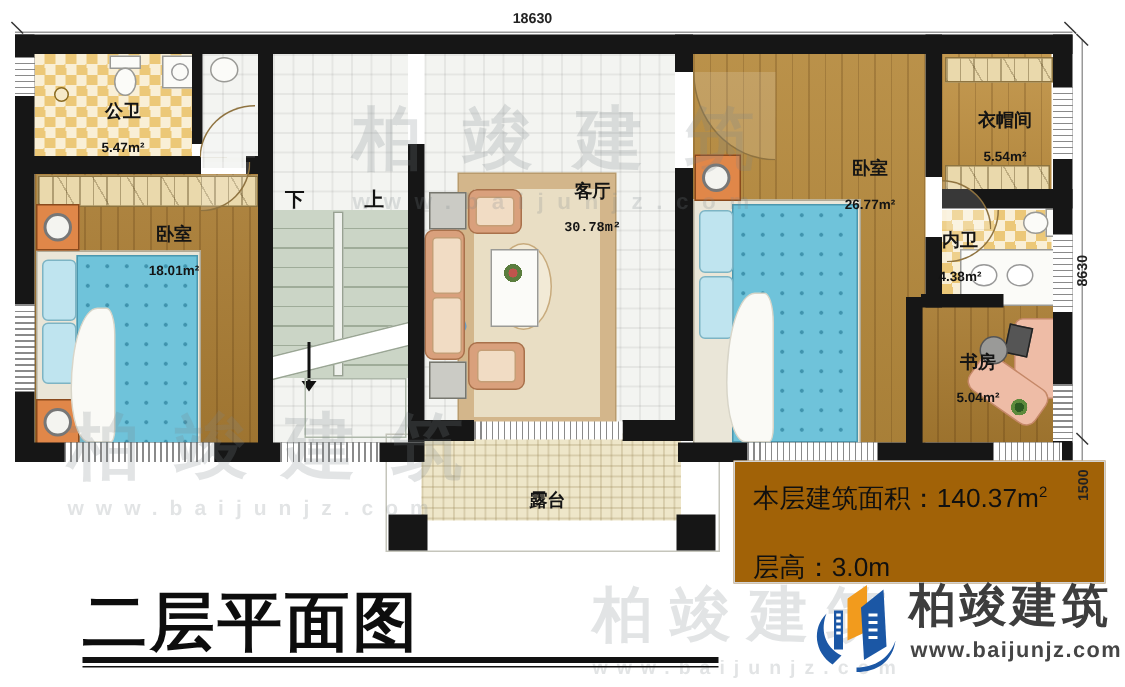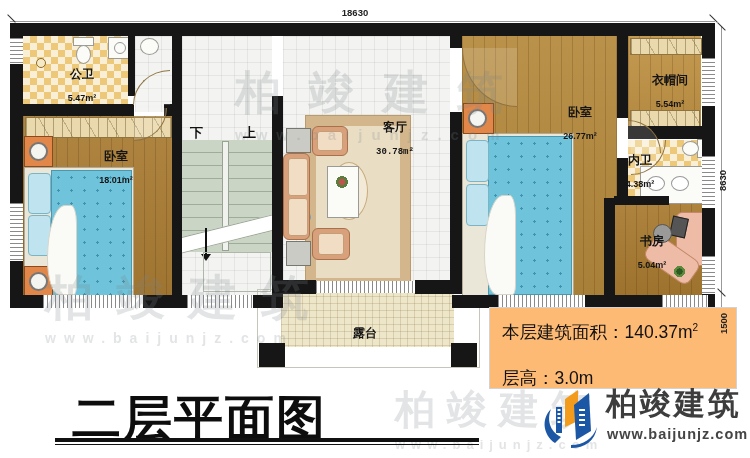--- a/index.html
+++ b/index.html
@@ -29,25 +29,25 @@
   .room-label{position:absolute;z-index:45;text-align:center;color:#141414;width:64px;}
   .room-name{font-weight:bold;font-size:12px;line-height:13px;}
   .room-area{font-weight:bold;font-size:9px;line-height:10px;margin-top:12px;}
   .dim{position:absolute;z-index:45;font-size:9.5px;font-weight:bold;color:#222;}
   .dimline{position:absolute;background:#999;z-index:5;}
   .tick{position:absolute;width:11px;height:1px;background:#333;transform:rotate(45deg);z-index:6;}
   .stair-word{position:absolute;z-index:45;font-size:13px;font-weight:bold;color:#111;}
   .wm{position:absolute;z-index:40;color:rgba(125,130,138,.22);pointer-events:none;white-space:nowrap;}
   .wm .wm-brand{font-weight:bold;}
   .wm .wm-url{font-weight:bold;}
-  .info-panel{position:absolute;left:489px;top:307px;width:246px;height:80px;background:#fdba74;border:1px solid #d2d2d2;z-index:44;}
+  .info-panel{position:absolute;left:489px;top:307px;width:246px;height:80px;background:#a16207;border:1px solid #d2d2d2;z-index:44;}
   .info-line{position:absolute;left:12px;color:#101010;font-size:17.5px;white-space:nowrap;}
   .info-line sup{font-size:10px;}
   .title-block{position:absolute;z-index:50;color:#0d0d0d;}
-  .title-main{font-size:49px;font-weight:900;letter-spacing:2px;margin-left:17px;}
+  .title-main{font-size:43px;font-weight:900;letter-spacing:2px;}
   .title-scale{font-size:41px;font-weight:400;font-family:"DejaVu Sans",sans-serif;letter-spacing:2px;}
   .underline{position:absolute;background:#111;z-index:50;}
   .logo{position:absolute;z-index:50;}
   .logo-name{font-size:31px;font-weight:900;color:#3d3d3d;letter-spacing:3px;line-height:32px;}
   .logo-url{font-size:14.5px;font-weight:bold;color:#454545;letter-spacing:1px;}
   .sofa{background:#d9a07c;border:1px solid #a9714b;border-radius:6px;position:absolute;z-index:21;}
   .cushion{background:#f1dcc4;border:1px solid #c59e76;border-radius:3px;position:absolute;z-index:22;}
   .whitebox{background:#fbfbf8;border:1px solid #9a9a96;position:absolute;z-index:21;}
   .blanket{background:#fafaf6;border:1px solid #d8d5c8;position:absolute;z-index:23;border-radius:60% 20% 10% 40%;}
 </style>

